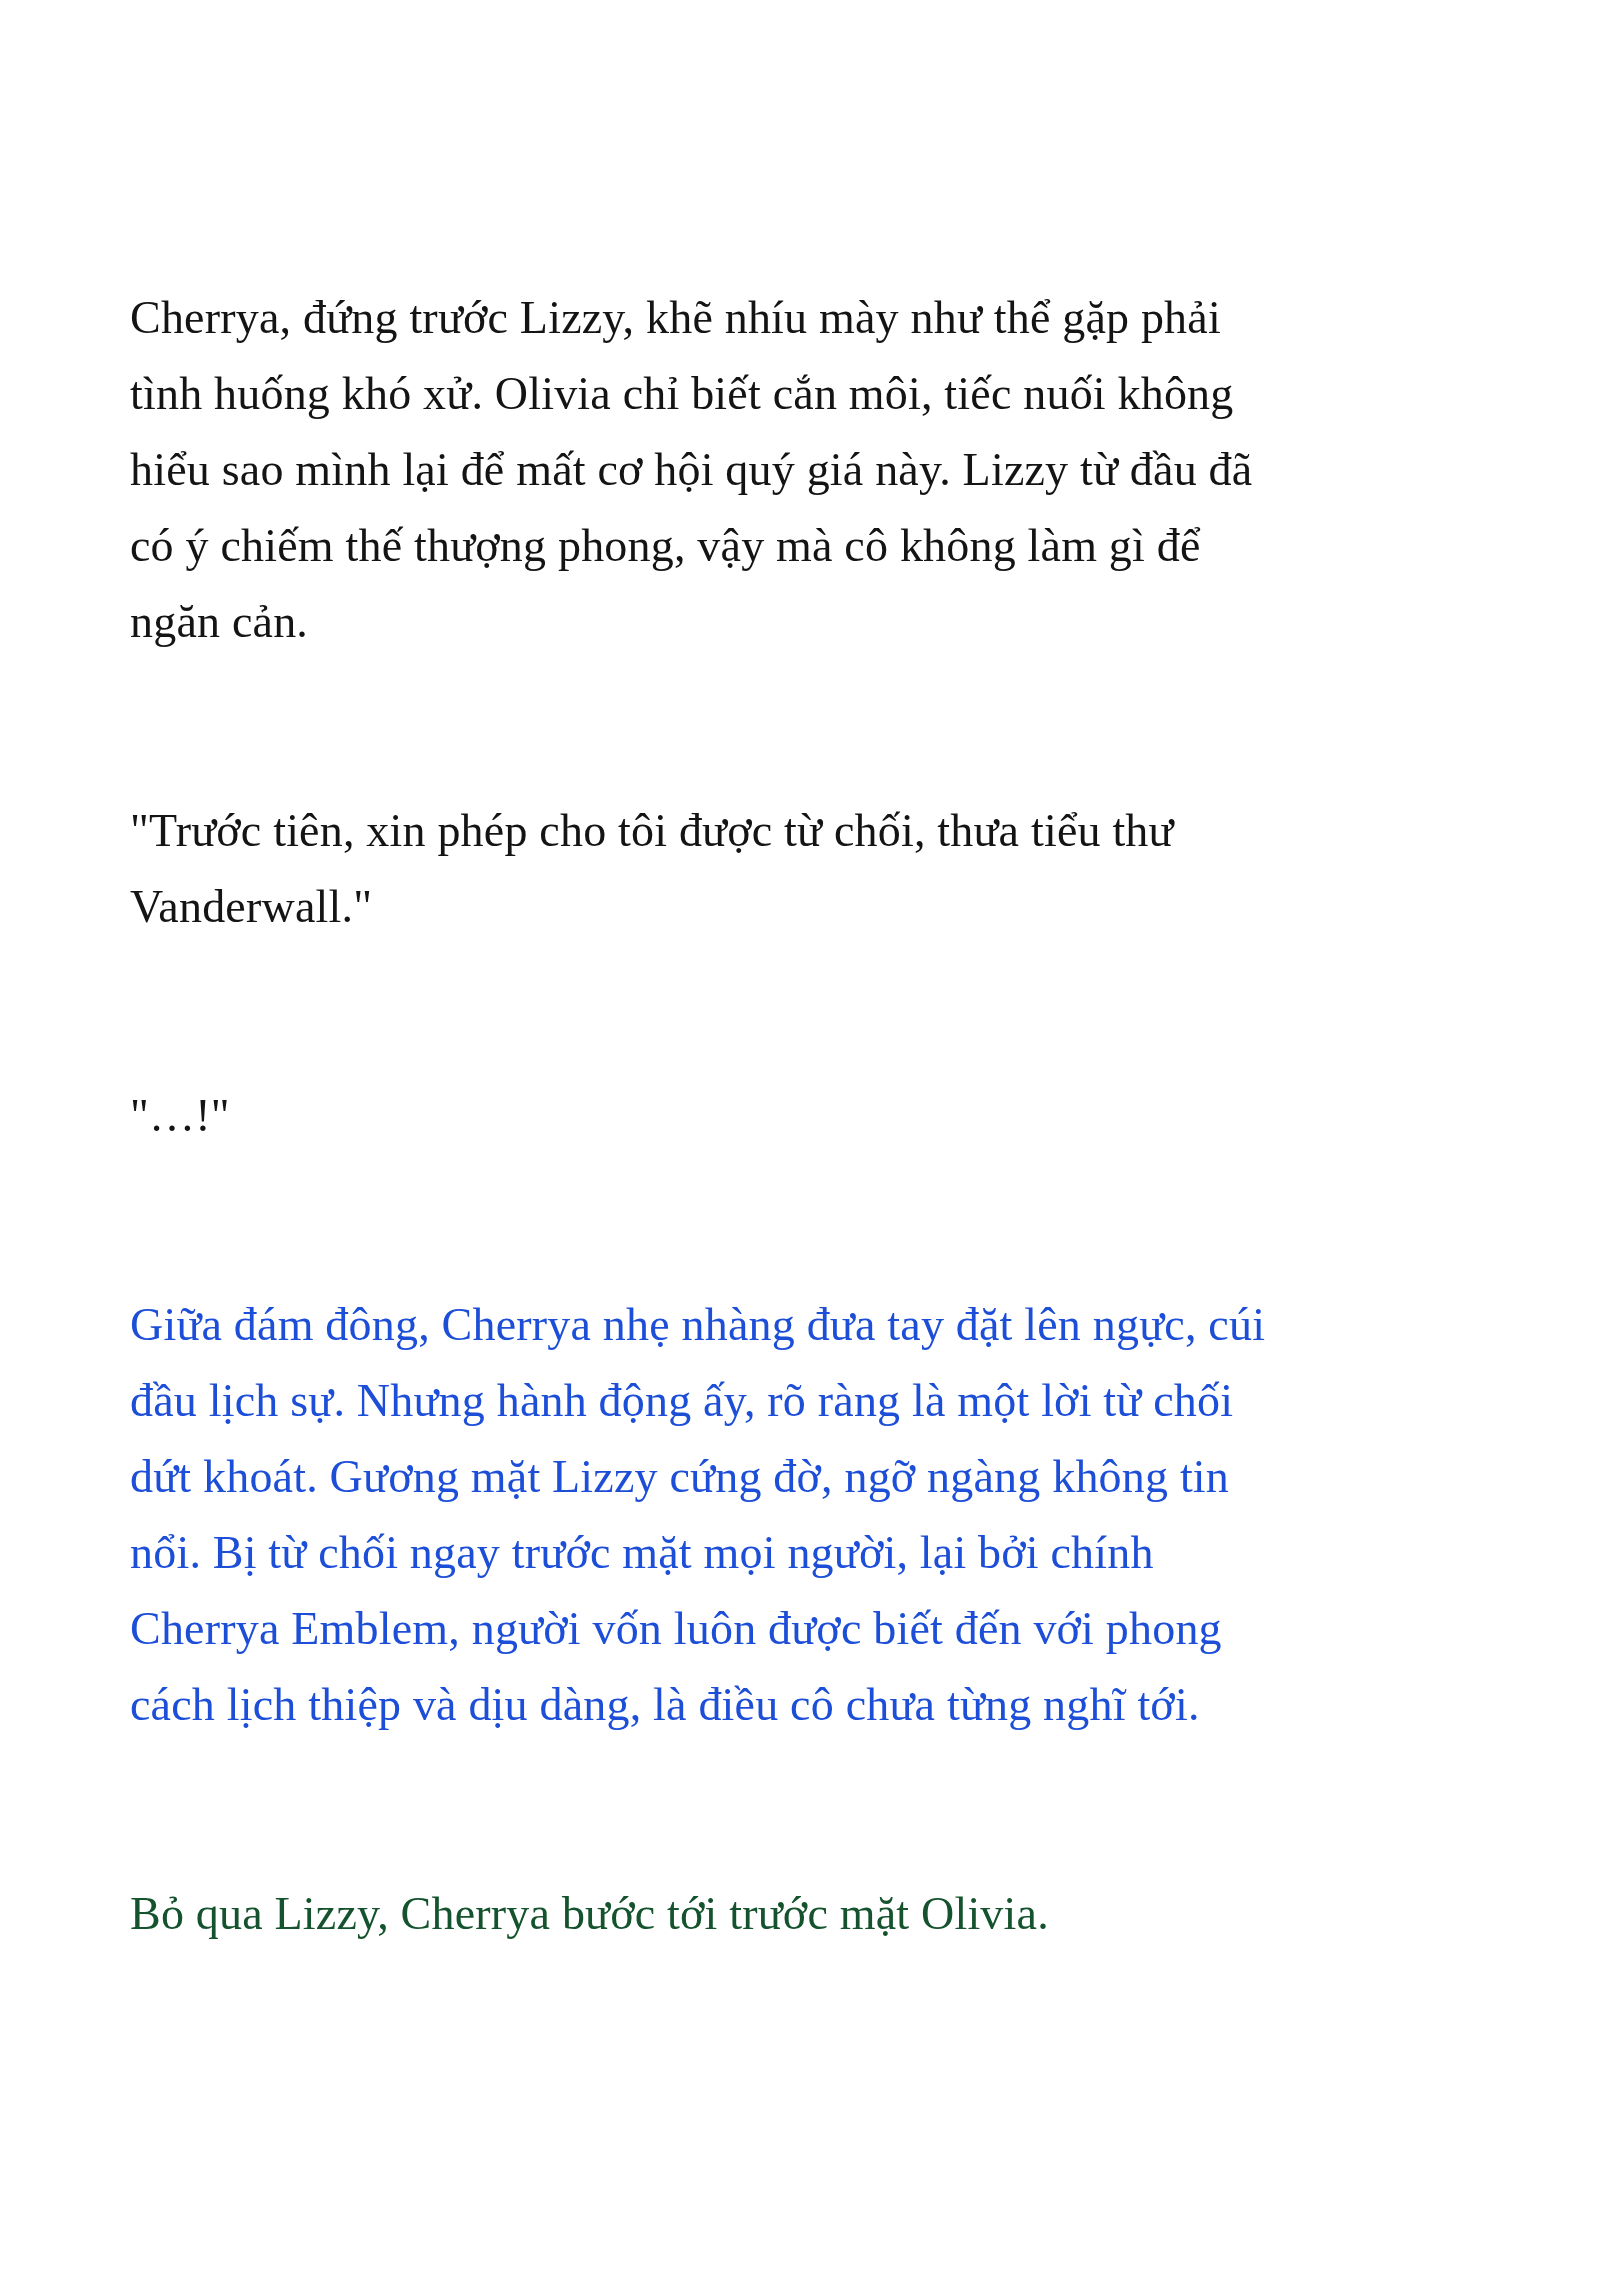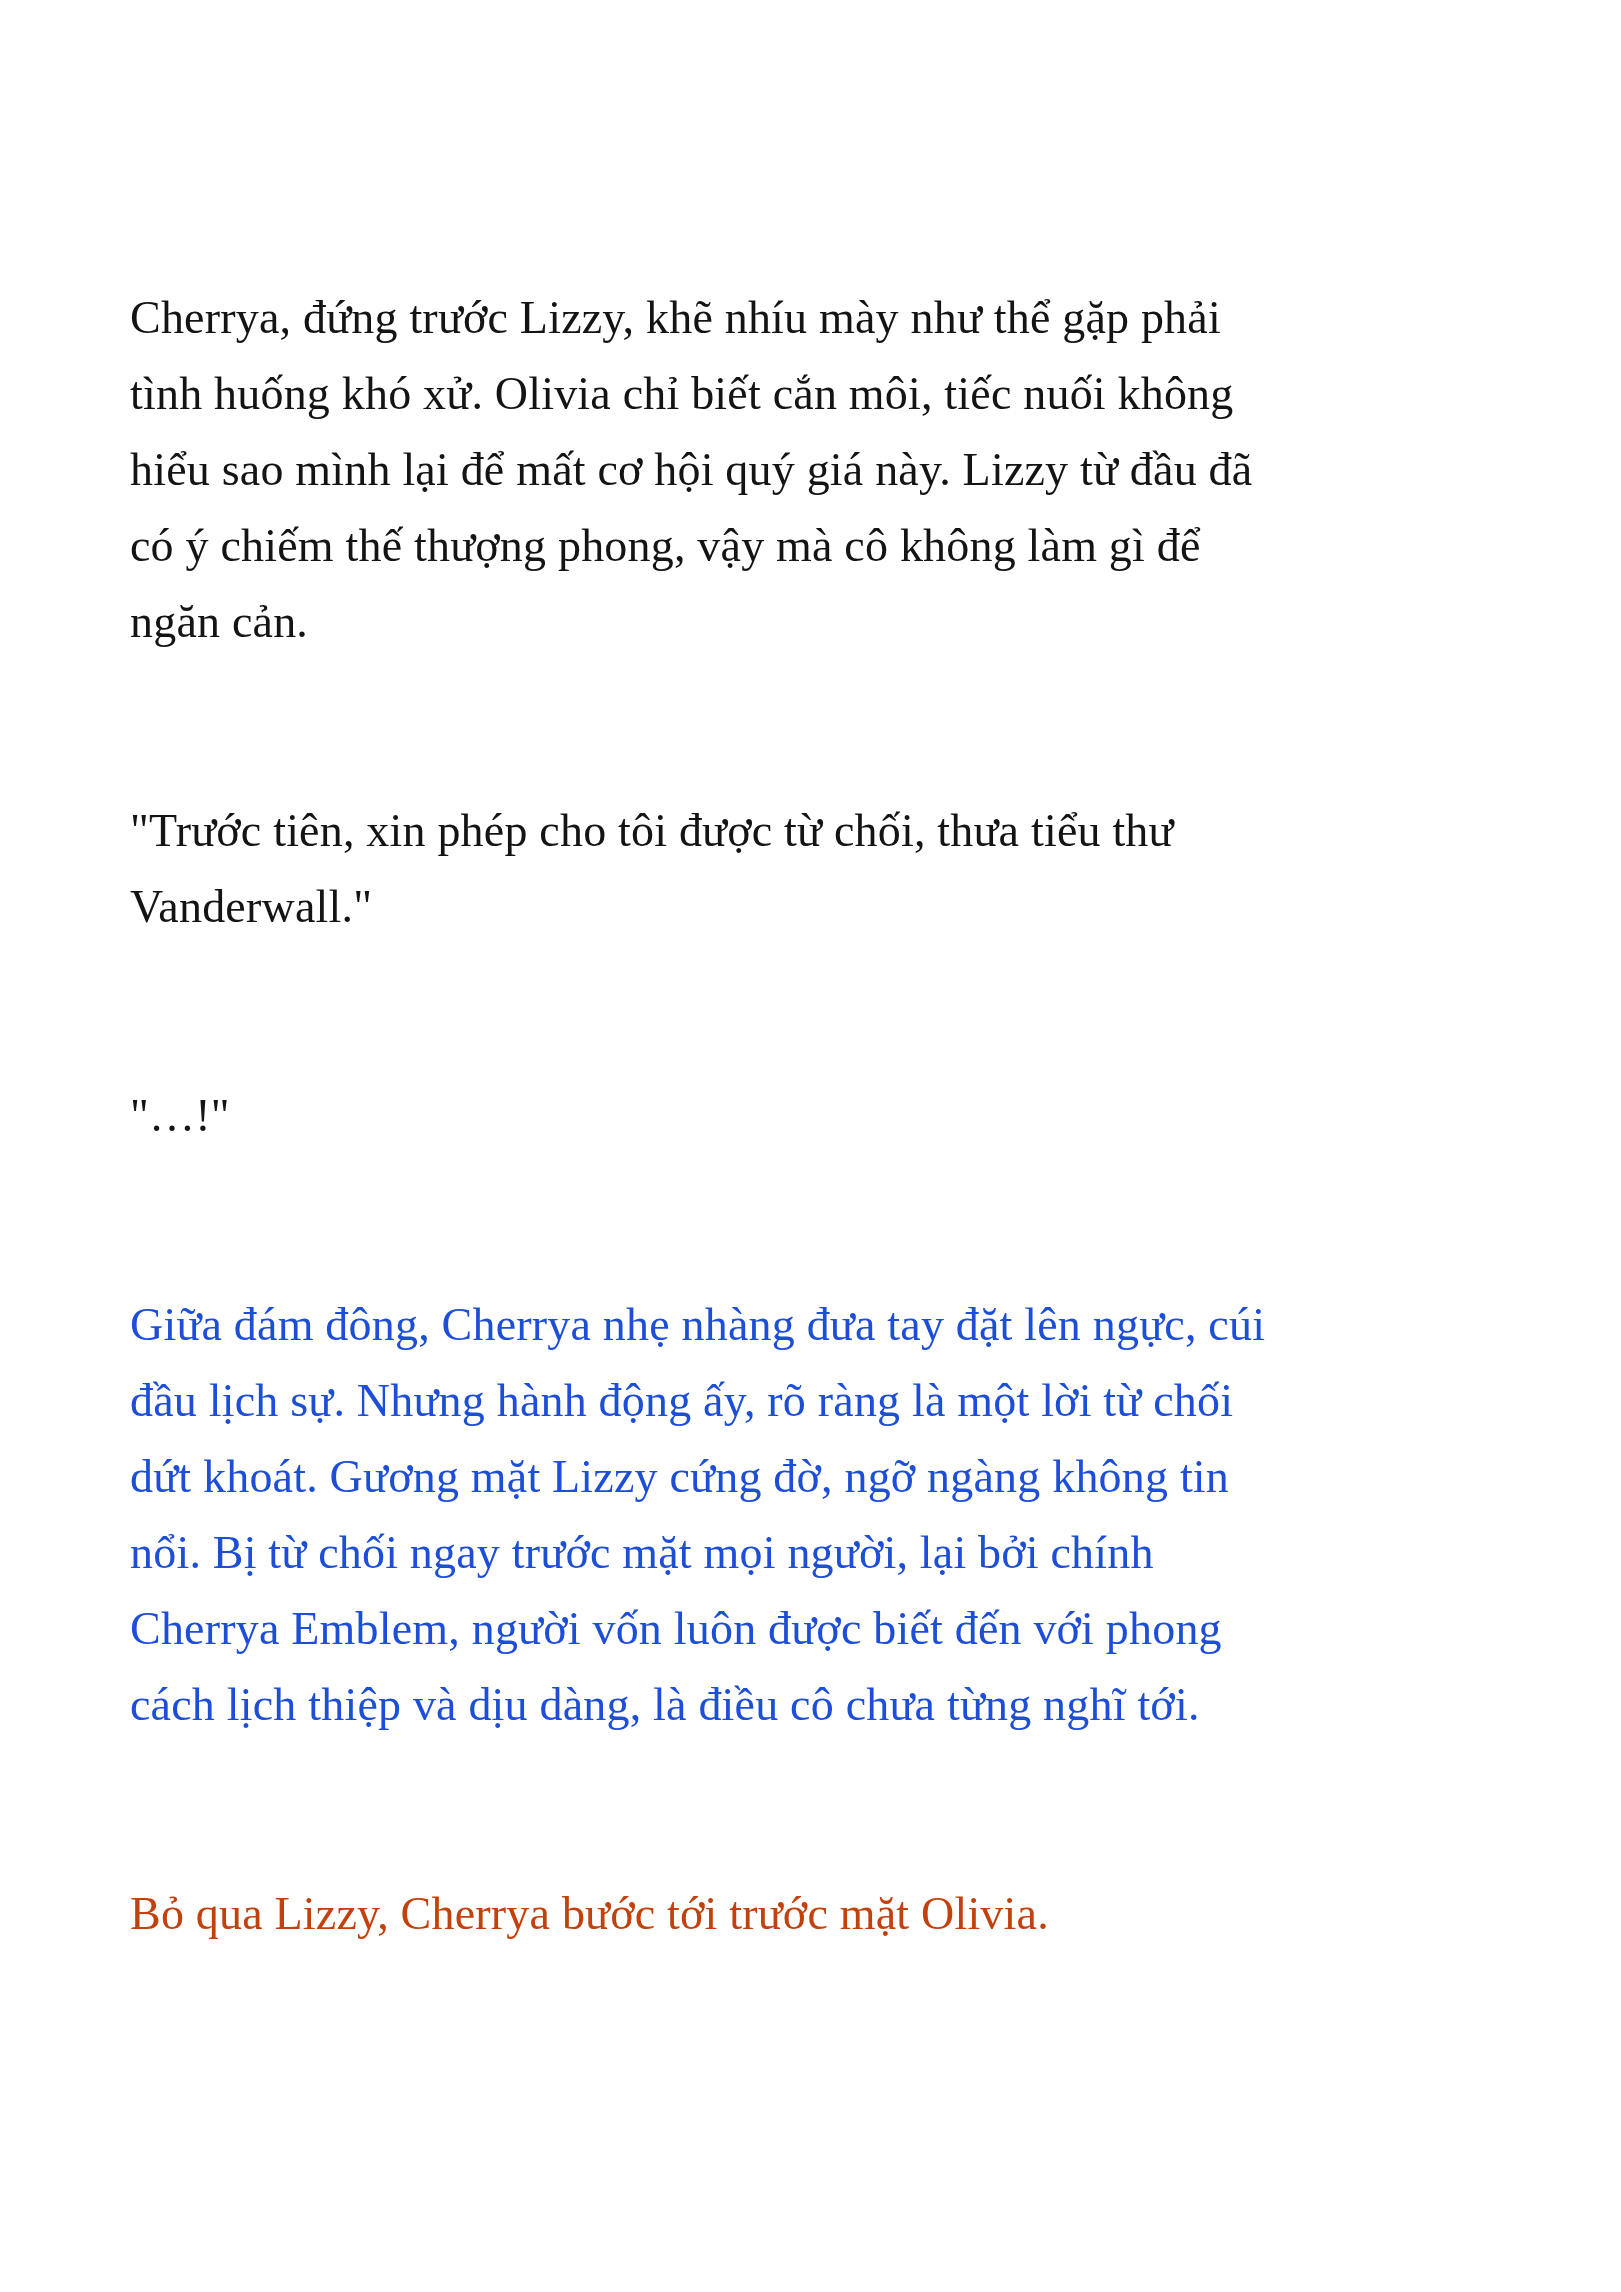--- a/index.html
+++ b/index.html
@@ -50,16 +50,16 @@
 ngăn cản.</p>
       <p style="color: rgb(20, 20, 20);">"Trước tiên, xin phép cho tôi được từ chối, thưa tiểu thư
 Vanderwall."</p>
       <p style="color: rgb(20, 20, 20);">"…!"</p>
       <p style="color: #1d4ed8;">Giữa đám đông, Cherrya nhẹ nhàng đưa tay đặt lên ngực, cúi
 đầu lịch sự. Nhưng hành động ấy, rõ ràng là một lời từ chối
 dứt khoát. Gương mặt Lizzy cứng đờ, ngỡ ngàng không tin
 nổi. Bị từ chối ngay trước mặt mọi người, lại bởi chính
 Cherrya Emblem, người vốn luôn được biết đến với phong
 cách lịch thiệp và dịu dàng, là điều cô chưa từng nghĩ tới.</p>
-      <p style="color: #c2410c;">Bỏ qua Lizzy, Cherrya bước tới trước mặt Olivia.</p>
+      <p style="color: #14532d;">Bỏ qua Lizzy, Cherrya bước tới trước mặt Olivia.</p>
     </div>
 </div>
 
 
 </body></html>

